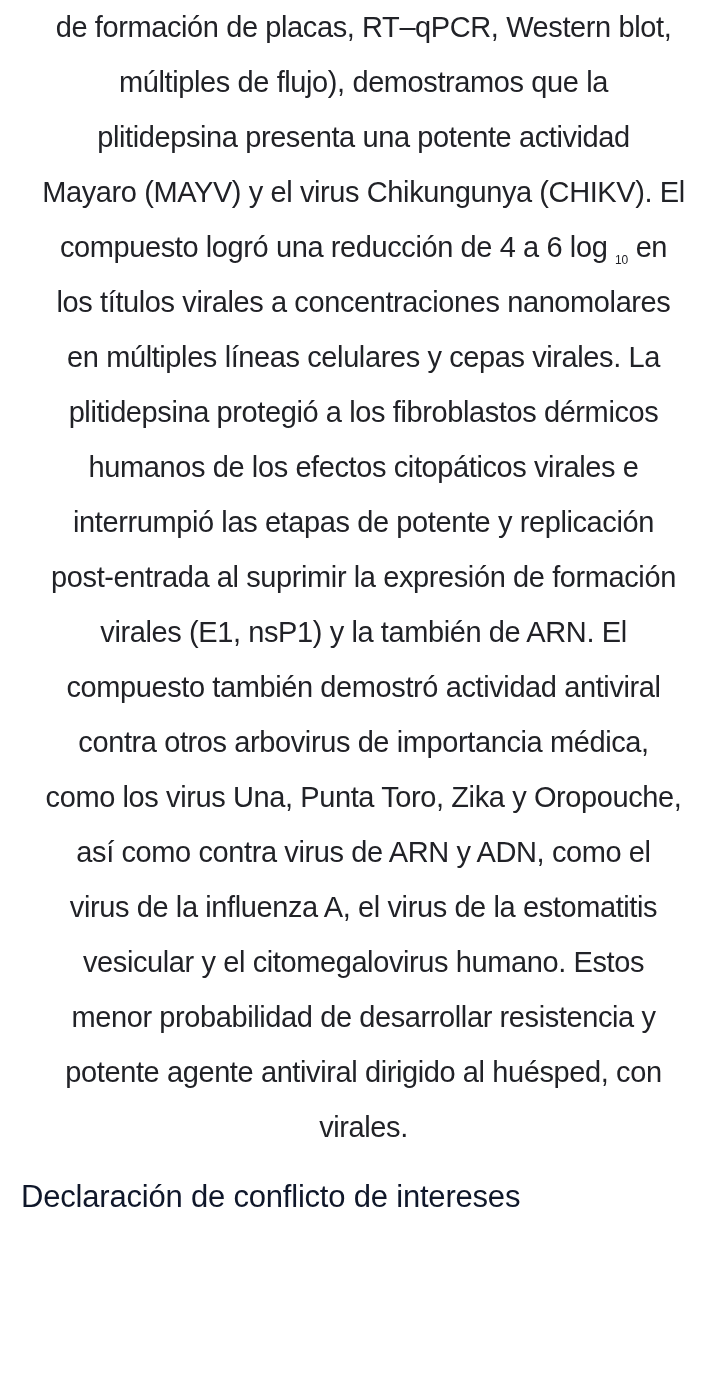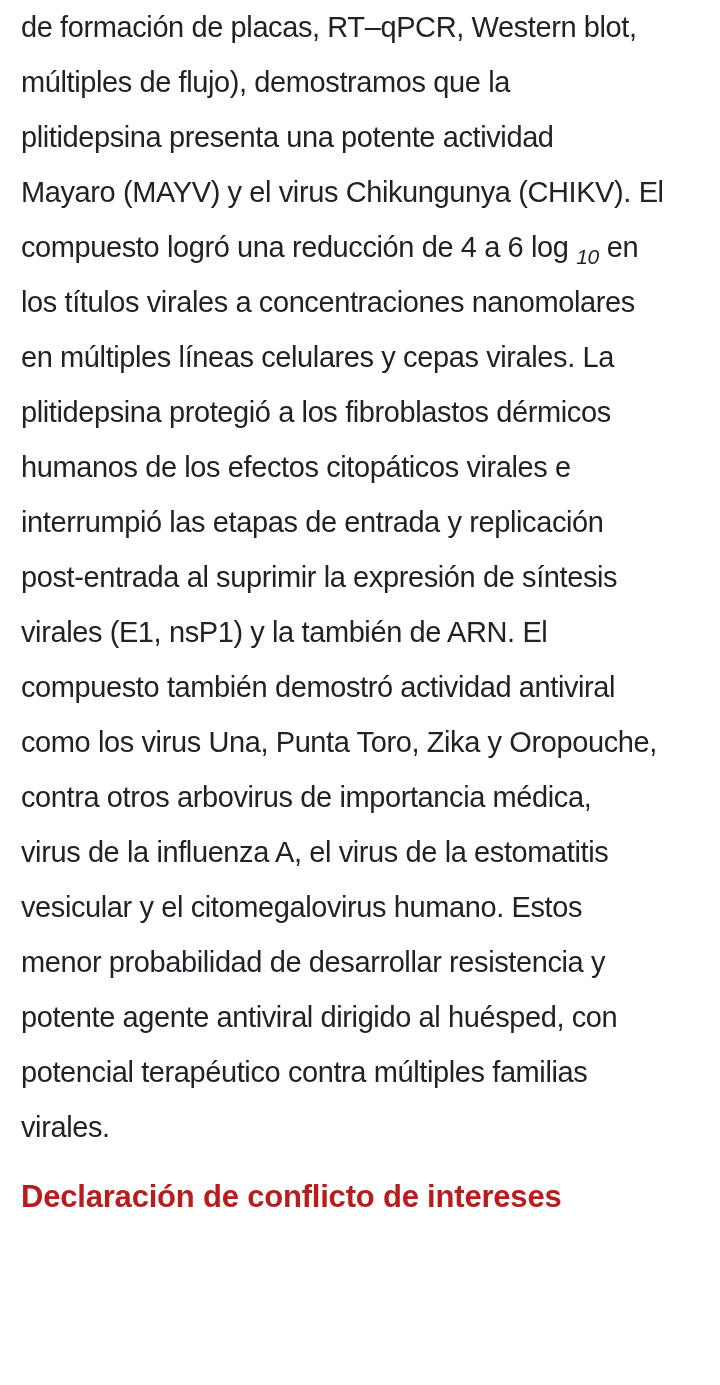--- a/index.html
+++ b/index.html
@@ -25,58 +25,58 @@
     padding: 0;
   }
   .line {
     height: 55px;
     line-height: 55px;
     font-size: 29px;
     font-weight: 400;
     letter-spacing: -0.4px;
     color: #212227;
     white-space: nowrap;
+    text-align: center;
   }
   .subscript {
-    font-size: 21px;
+    font-size: 12px;
     letter-spacing: -0.2px;
     vertical-align: -7px;
-    font-style: italic;
   }
   .section-heading {
     margin: 20px 0 0 0;
     font-size: 31px;
     line-height: 44px;
-    font-weight: 700;
+    font-weight: 400;
     letter-spacing: -0.2px;
-    color: #b91c1c;
+    color: #0f172a;
     white-space: nowrap;
   }
 </style>
 </head>
 <body>
 
 <main class="page">
   <div class="paragraph">
       <div class="line">de formación de placas, RT–qPCR, Western blot,</div>
       <div class="line">múltiples de flujo), demostramos que la</div>
       <div class="line">plitidepsina presenta una potente actividad</div>
       <div class="line">Mayaro (MAYV) y el virus Chikungunya (CHIKV). El</div>
       <div class="line"><span>compuesto logró una reducción de 4 a 6 log </span><span class="subscript">10</span><span> en</span></div>
       <div class="line">los títulos virales a concentraciones nanomolares</div>
       <div class="line">en múltiples líneas celulares y cepas virales. La</div>
       <div class="line">plitidepsina protegió a los fibroblastos dérmicos</div>
       <div class="line">humanos de los efectos citopáticos virales e</div>
-      <div class="line">interrumpió las etapas de entrada y replicación</div>
-      <div class="line">post-entrada al suprimir la expresión de síntesis</div>
+      <div class="line">interrumpió las etapas de potente y replicación</div>
+      <div class="line">post-entrada al suprimir la expresión de formación</div>
       <div class="line">virales (E1, nsP1) y la también de ARN. El</div>
       <div class="line">compuesto también demostró actividad antiviral</div>
+      <div class="line">contra otros arbovirus de importancia médica,</div>
       <div class="line">como los virus Una, Punta Toro, Zika y Oropouche,</div>
-      <div class="line">contra otros arbovirus de importancia médica,</div>
+      <div class="line">así como contra virus de ARN y ADN, como el</div>
       <div class="line">virus de la influenza A, el virus de la estomatitis</div>
       <div class="line">vesicular y el citomegalovirus humano. Estos</div>
       <div class="line">menor probabilidad de desarrollar resistencia y</div>
       <div class="line">potente agente antiviral dirigido al huésped, con</div>
-      <div class="line">potencial terapéutico contra múltiples familias</div>
       <div class="line">virales.</div>
     </div>
   <h2 class="section-heading">Declaración de conflicto de intereses</h2>
 </main>
 
 </body></html>

